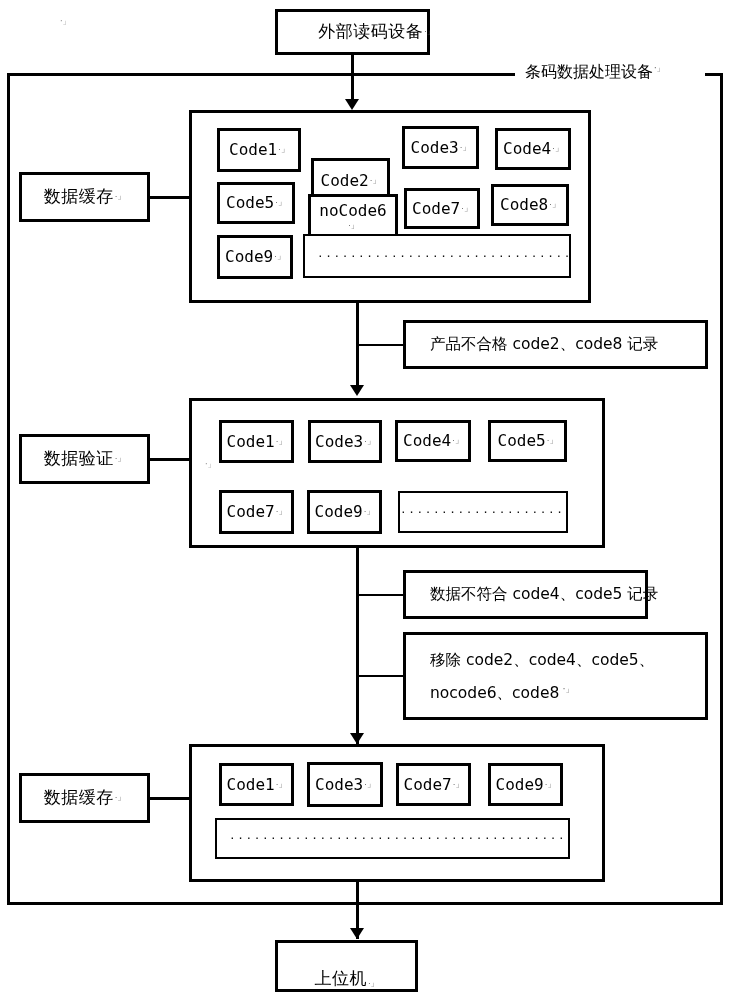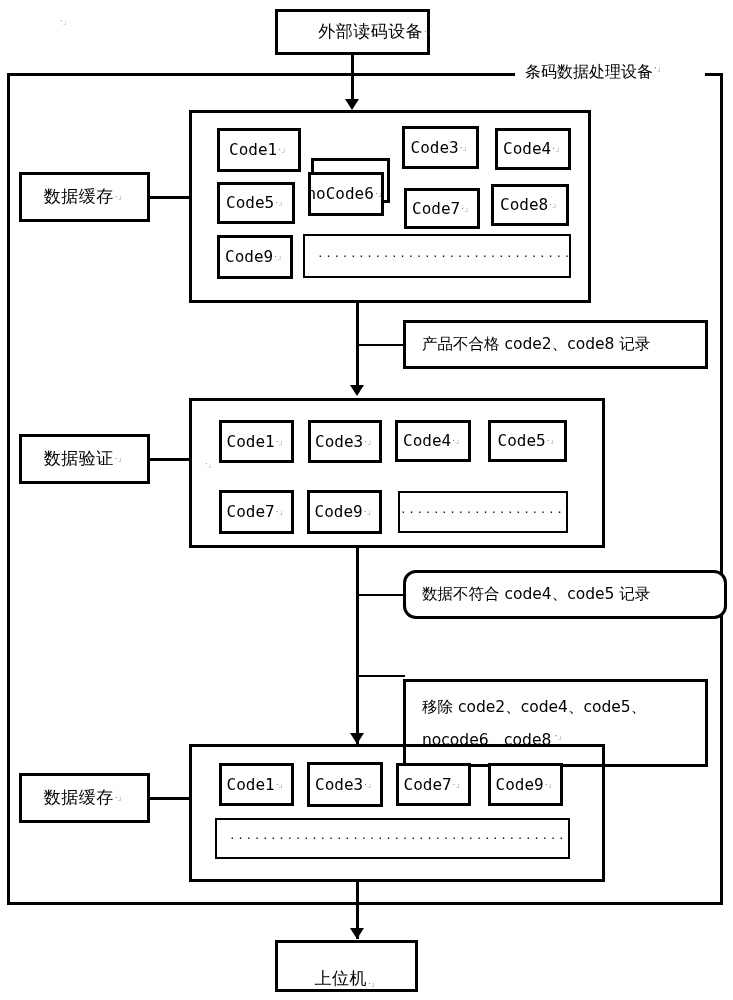--- a/index.html
+++ b/index.html
@@ -51,26 +51,25 @@
     letter-spacing: 0px;
     white-space: nowrap;
   }
   .annot {
     font-family: "DejaVu Sans", "Liberation Sans", sans-serif;
     font-size: 15.5px;
     white-space: nowrap;
     line-height: 1.9;
     text-align: left;
     justify-content: flex-start;
-    padding-left: 16px;
+    padding-left: 24px;
   }
   .annot2 {
     align-items: center;
     padding-top: 7px;
-    margin-top: 47px;
   }
   .frame-label {
     font-family: "DejaVu Sans", "Liberation Sans", sans-serif;
     font-size: 16px;
     white-space: nowrap;
     background: #fff;
     padding: 0 4px;
   }
   .sup {
     font-size: 8px;
@@ -164,21 +163,21 @@
   </div>
   <div class="abs box" style="left:495px; top:128px; width:76px; height:42px;">
     <span class="codetxt">Code4</span>
       <span class="sup">·」</span>
   </div>
 
   <div class="abs box" style="left:217px; top:182px; width:78px; height:42px;">
     <span class="codetxt">Code5</span>
       <span class="sup">·」</span>
   </div>
-  <div class="abs box" style="left:308px; top:172px; width:76px; height:44px;">
+  <div class="abs box" style="left:308px; top:194px; width:90px; height:44px;flex-direction:column;">
     <span class="codetxt">noCode6</span>
       <span class="sup">·」</span>
   </div>
   <div class="abs box" style="left:404px; top:188px; width:76px; height:41px;">
     <span class="codetxt">Code7</span>
       <span class="sup">·」</span>
   </div>
   <div class="abs box" style="left:491px; top:184px; width:78px; height:42px;">
     <span class="codetxt">Code8</span>
       <span class="sup">·」</span>
@@ -237,21 +236,21 @@
     <span class="dots">······································</span>
   </div>
 
   <div class="abs stray" style="left:205px; top:459px;">·」</div>
 
   <div class="abs vline" style="left:356px; top:548px; height:196px;"></div>
   <div class="abs arrowhead" style="left:350px; top:733px;"></div>
   <div class="abs hline-thin" style="left:358px; top:594px; width:47px;"></div>
   <div class="abs hline-thin" style="left:358px; top:675px; width:47px;"></div>
 
-  <div class="abs box annot" style="left:403px; top:570px; width:324px; height:49px;border-radius:13px;">
+  <div class="abs box annot" style="left:403px; top:570px; width:245px; height:49px;">
     <span>数据不符合 code4、code5 记录</span>
   </div>
 
   <div class="abs box annot annot2" style="left:403px; top:632px; width:305px; height:88px; flex-direction:column;">
     <span style="display:block; width:100%; margin-top:4px;">移除 code2、code4、code5、</span>
     <span style="display:block; width:100%; margin-top:4px;"><span>nocode6、code8</span><span class="sup">&nbsp;·」</span></span>
   </div>
 
   <div class="abs box" style="left:19px; top:773px; width:131px; height:50px;">
     <span class="cjk">数据缓存</span>

